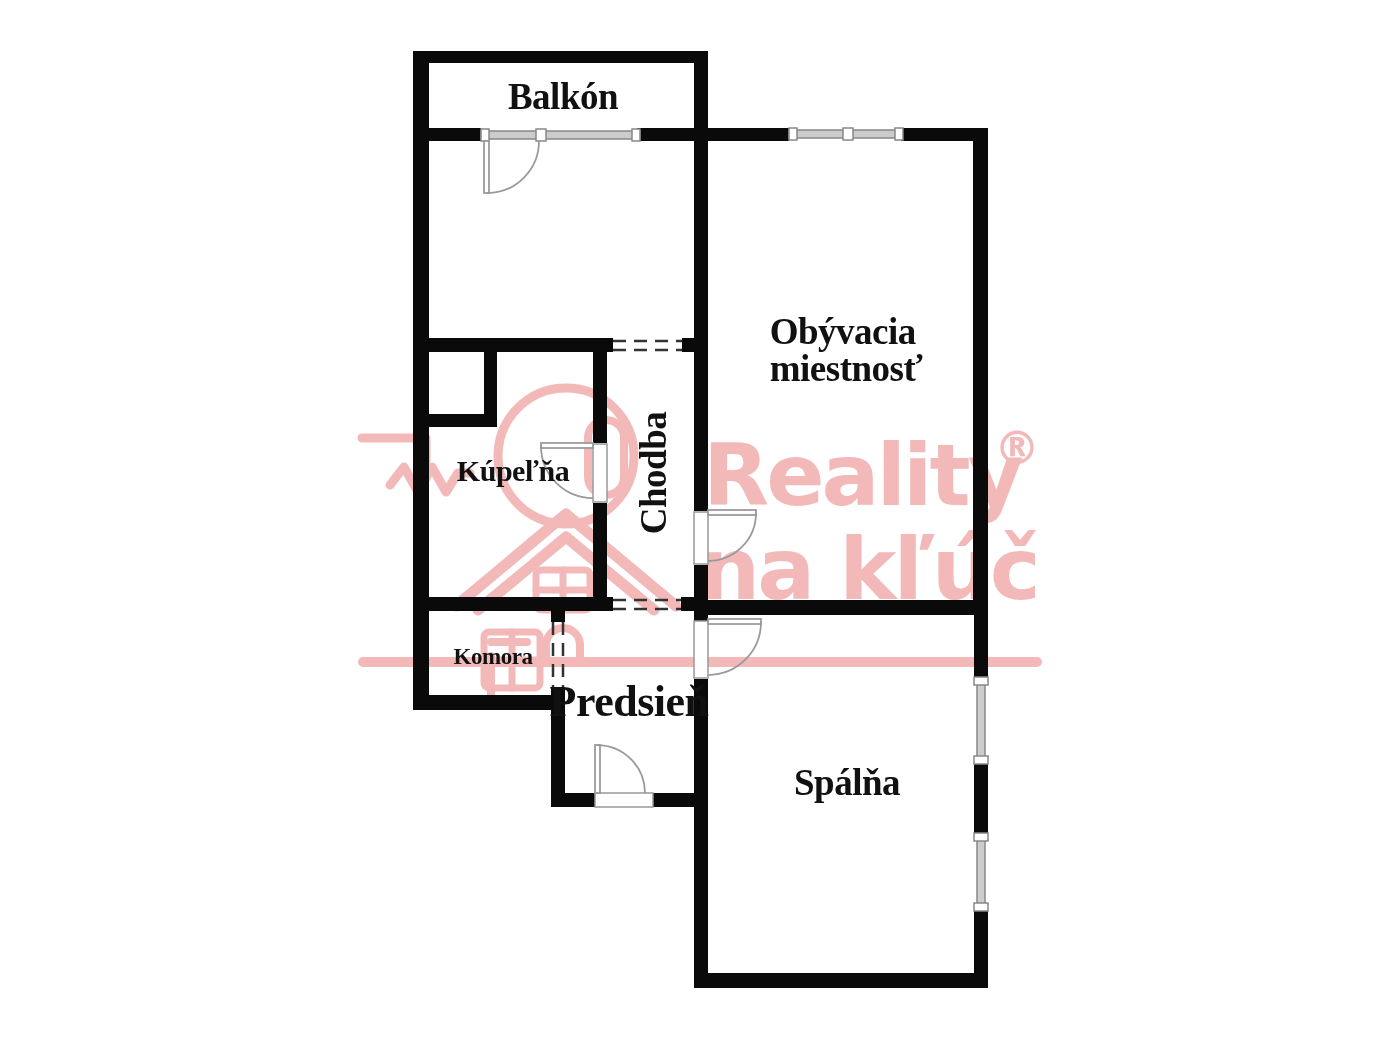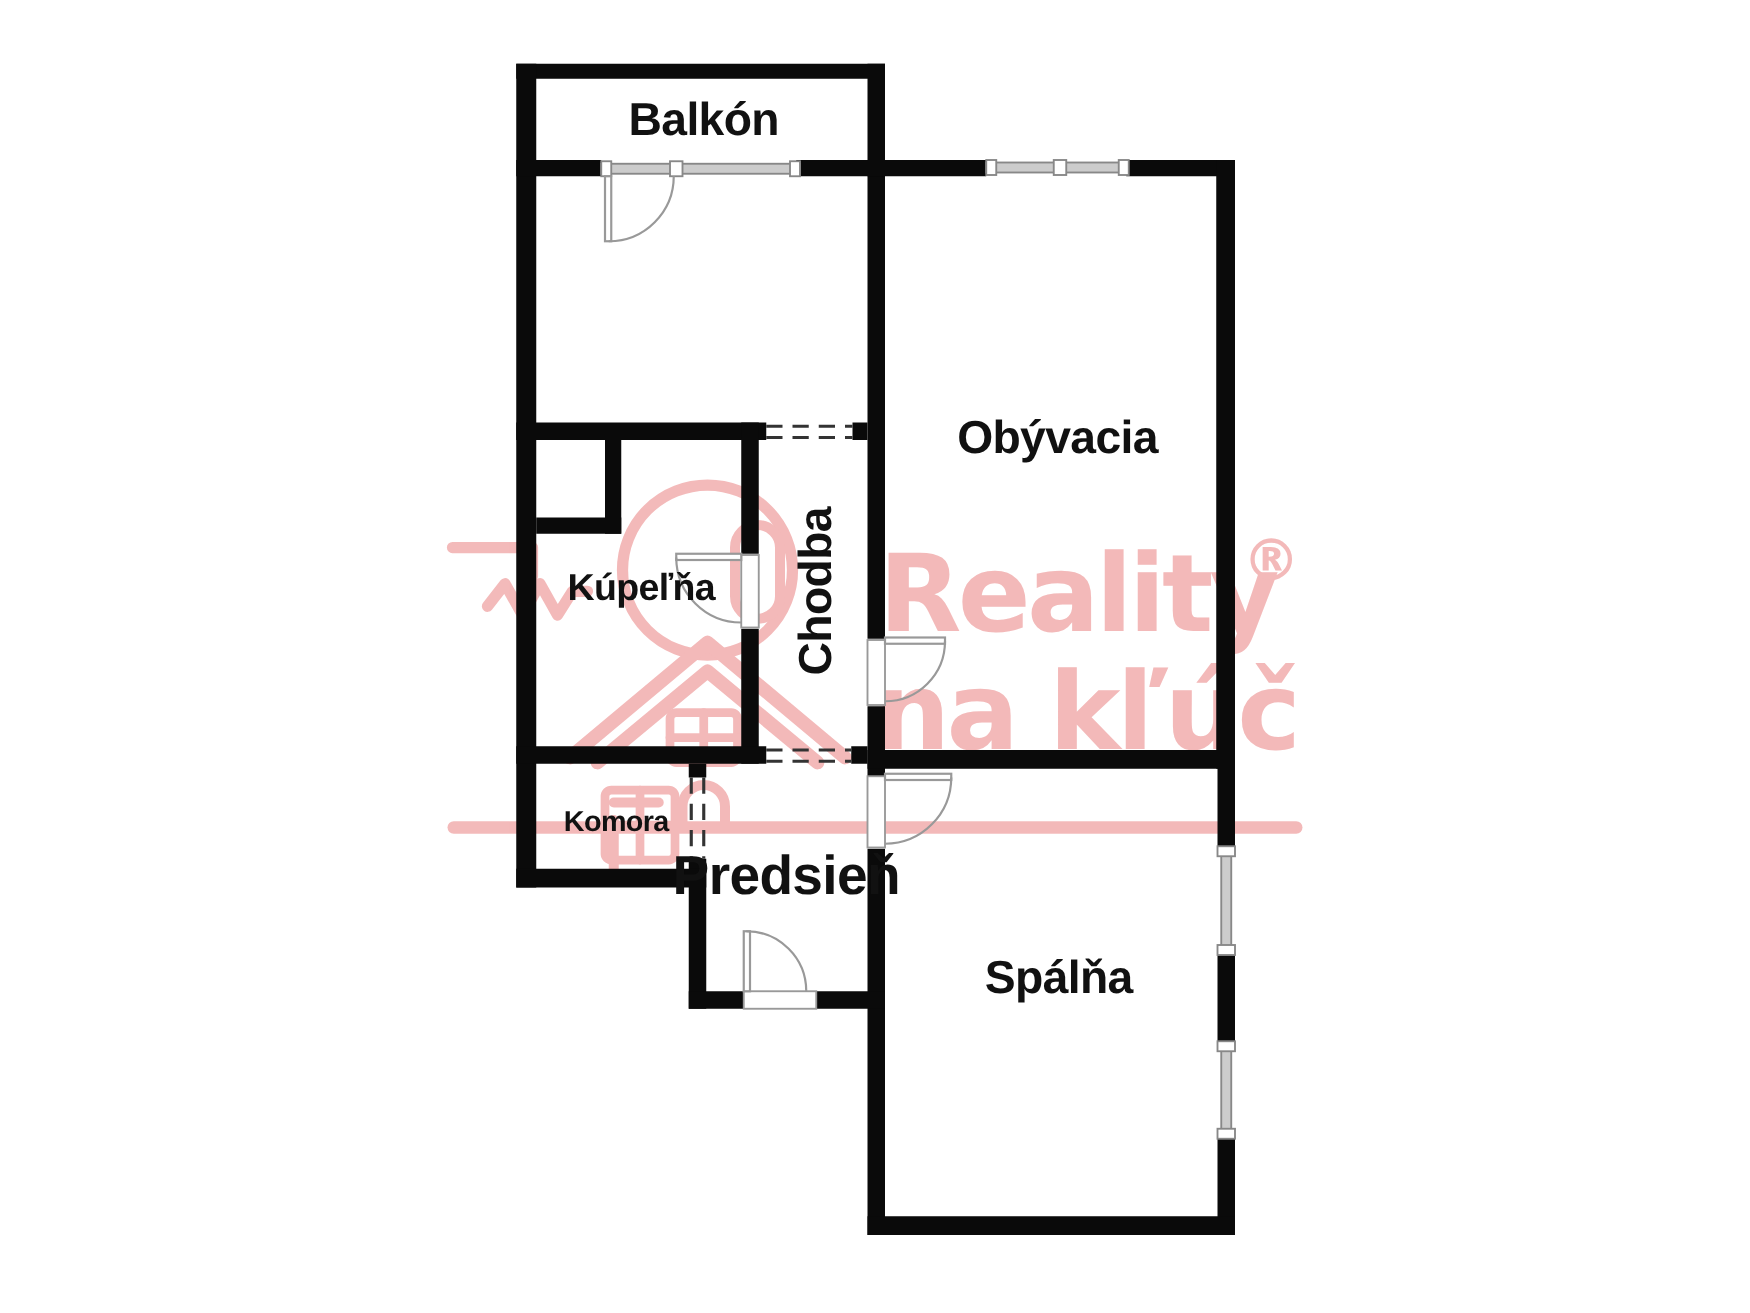--- a/index.html
+++ b/index.html
@@ -1,21 +1,21 @@
 <!DOCTYPE html>
 <html><head>
 <meta charset="utf-8">
 <style>
   html,body{margin:0;padding:0;background:#fff;}
   .stage{
     position:relative;width:1400px;height:1050px;background:#ffffff;
     font-family:"Liberation Sans","DejaVu Sans",sans-serif;overflow:hidden;
   }
   .plan-svg{position:absolute;left:0;top:0;z-index:1;}
-  .labels{position:absolute;left:0;top:0;width:100%;height:100%;z-index:2;pointer-events:none;}
+  .labels{position:absolute;left:0;top:0;width:100%;height:100%;z-index:2;pointer-events:none;font-family:Liberation Serif, serif;}
   .room-label{
     position:absolute;font-weight:700;color:#111;white-space:nowrap;
     transform:translate(-50%,-50%);letter-spacing:-0.5px;
   }
   .lbl-balkon  {left:563px;top:96px; font-size:37px;}
   .lbl-kuchyna {left:563px;top:240px;font-size:39px;}
   .lbl-obyvacia{left:846px;top:350px;font-size:37px;text-align:left;line-height:37px;}
   .lbl-chodba  {left:653px;top:473px;font-size:37px;transform:translate(-50%,-50%) rotate(-90deg);}
   .lbl-kupelna {left:513px;top:471px;font-size:30px;}
   .lbl-komora  {left:493px;top:657px;font-size:23px;}
@@ -157,20 +157,21 @@
         <rect x="595" y="745" width="5" height="48"></rect>
         <path fill="none" d="M597,745 A48,48 0 0 1 645,793"></path>
       </g>
     </g>
   </svg>
 
   <div class="labels">
     <div class="room-label lbl-balkon">Balkón</div>
     <div class="room-label lbl-obyvacia">
       <div>Obývacia</div>
+      <div>miestnosť</div>
     </div>
     <div class="room-label lbl-chodba">Chodba</div>
     <div class="room-label lbl-kupelna">Kúpeľňa</div>
     <div class="room-label lbl-komora">Komora</div>
     <div class="room-label lbl-predsien">Predsieň</div>
     <div class="room-label lbl-spalna">Spálňa</div>
   </div>
 
 </div>
 

